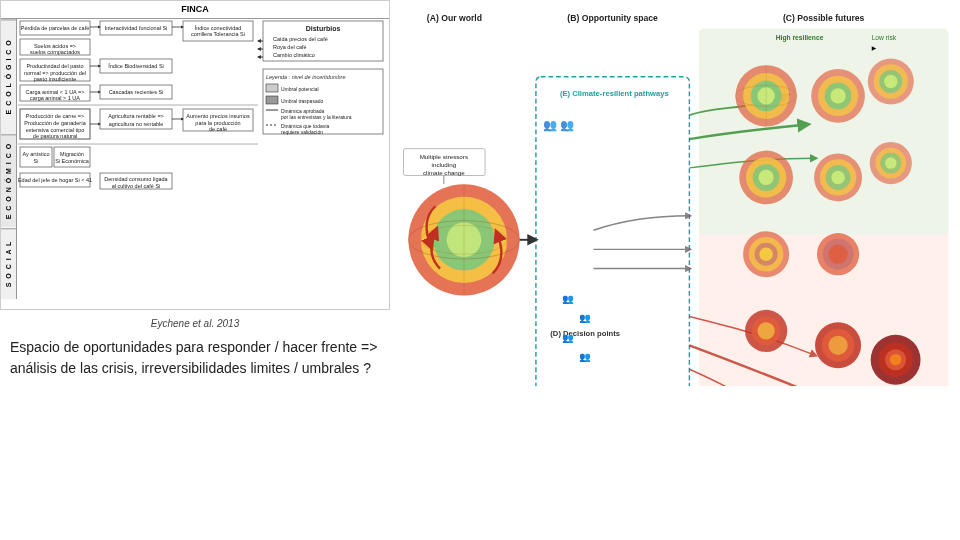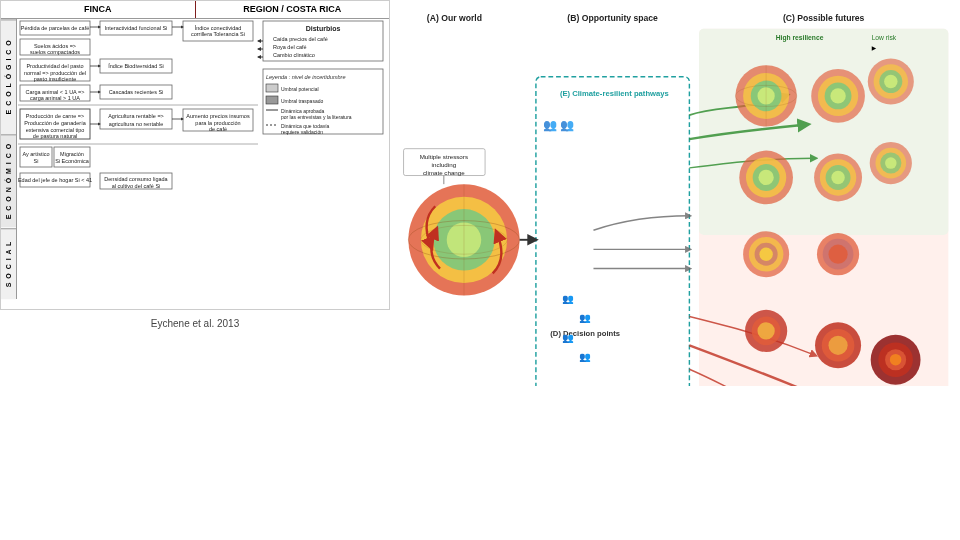--- a/index.html
+++ b/index.html
@@ -42,21 +42,21 @@
       display: flex;
       border-bottom: 1px solid #999;
       background: #fff;
     }
     .header-col {
       flex: 1;
       text-align: center;
       font-size: 9px;
       font-weight: bold;
       padding: 3px 2px;
-      border-right: 1px solid #7f1d1d;
+      border-right: 5px solid #7f1d1d;
       line-height: 1.2;
     }
     .header-col:last-child { border-right: none; }
 
     
     .diagram-body {
       display: flex;
       height: calc(100% - 28px);
     }
     .left-label-strip {
@@ -87,20 +87,21 @@
       position: relative;
       overflow: hidden;
     }
 
     
     #text-area {
       padding: 8px 10px;
     }
     .citation {
       font-size: 10px;
+      font-style: italic;
       color: #444;
       margin-bottom: 8px;
       text-align: center;
     }
     .description {
       font-size: 14px;
       line-height: 1.5;
       color: #222;
     }
 
@@ -130,21 +131,20 @@
 </head>
 <body>
 
 <div id="container">
 
   <div id="left-panel">
     <div id="diagram-area">
 
       <div class="diagram-header">
         <div class="header-col">FINCA</div>
-        <div class="header-col">REGION / COSTA RICA</div>
       </div>
 
       <div class="diagram-body">
 
         <div class="left-label-strip">
           <div class="left-label-section eco">E C O L Ó G I C O</div>
           <div class="left-label-section econ">E C O N Ó M I C O</div>
           <div class="left-label-section soc">S O C I A L</div>
         </div>
 
@@ -254,20 +254,21 @@
 
             <line x1="0" y1="86" x2="240" y2="86" stroke="#999" stroke-width="0.8"></line>
             <line x1="0" y1="125" x2="240" y2="125" stroke="#999" stroke-width="0.8"></line>
           </svg>
         </div>
       </div>
     </div>
 
     <div id="text-area">
       <div class="citation">Eychene et al. 2013</div>
+      <div class="description">Espacio de oportunidades para responder / hacer frente =&gt; análisis de las crisis, irreversibilidades limites / umbrales ?</div>
     </div>
   </div>
 
   <div id="right-panel">
     <div class="ipcc-container">
 
       
       <svg id="ipcc-svg" viewBox="0 0 570 490" xmlns="http://www.w3.org/2000/svg">
 
         <defs>

